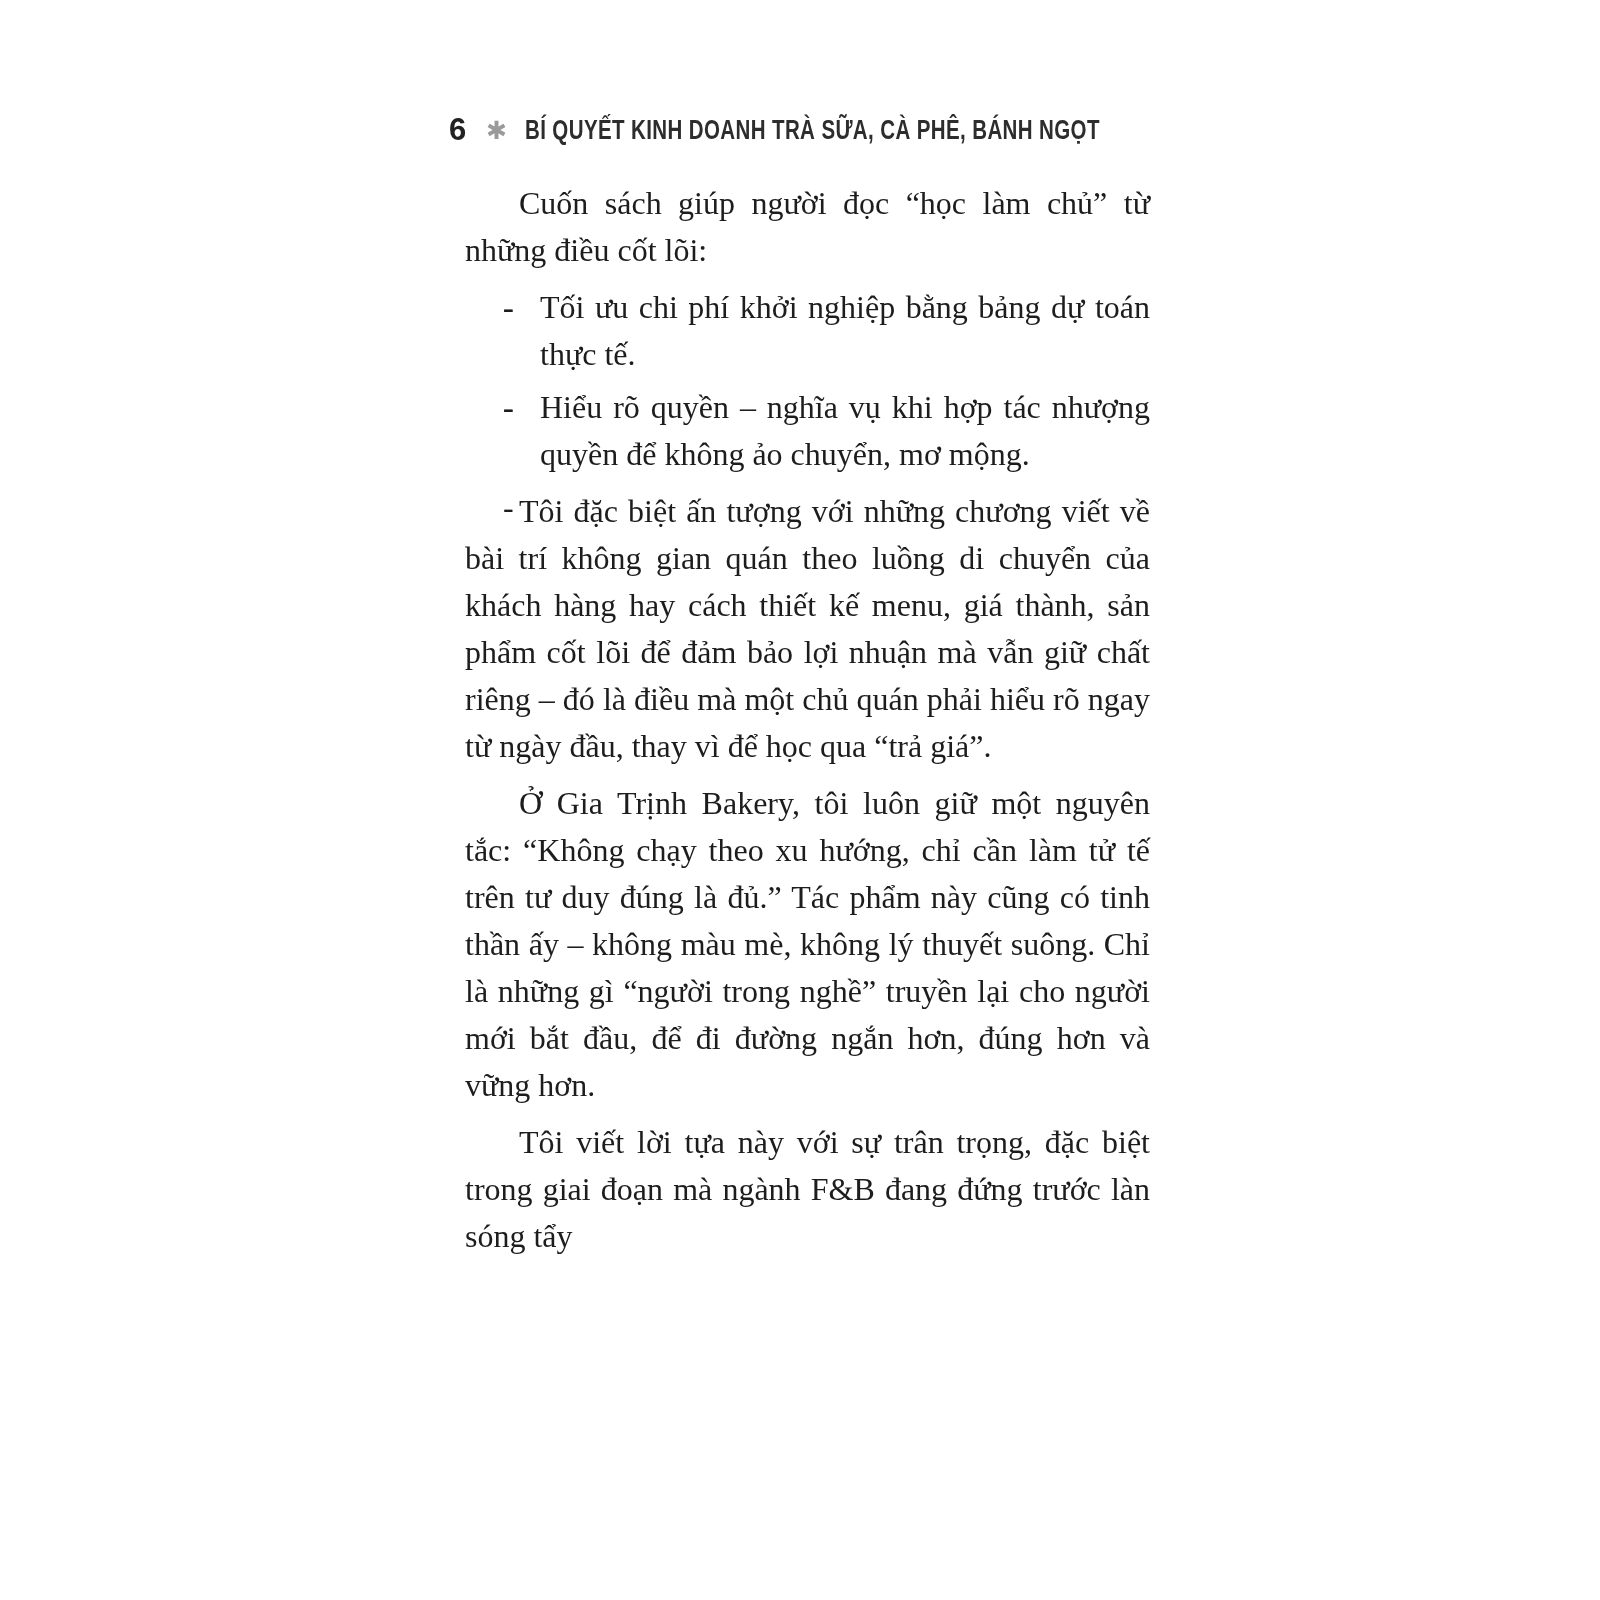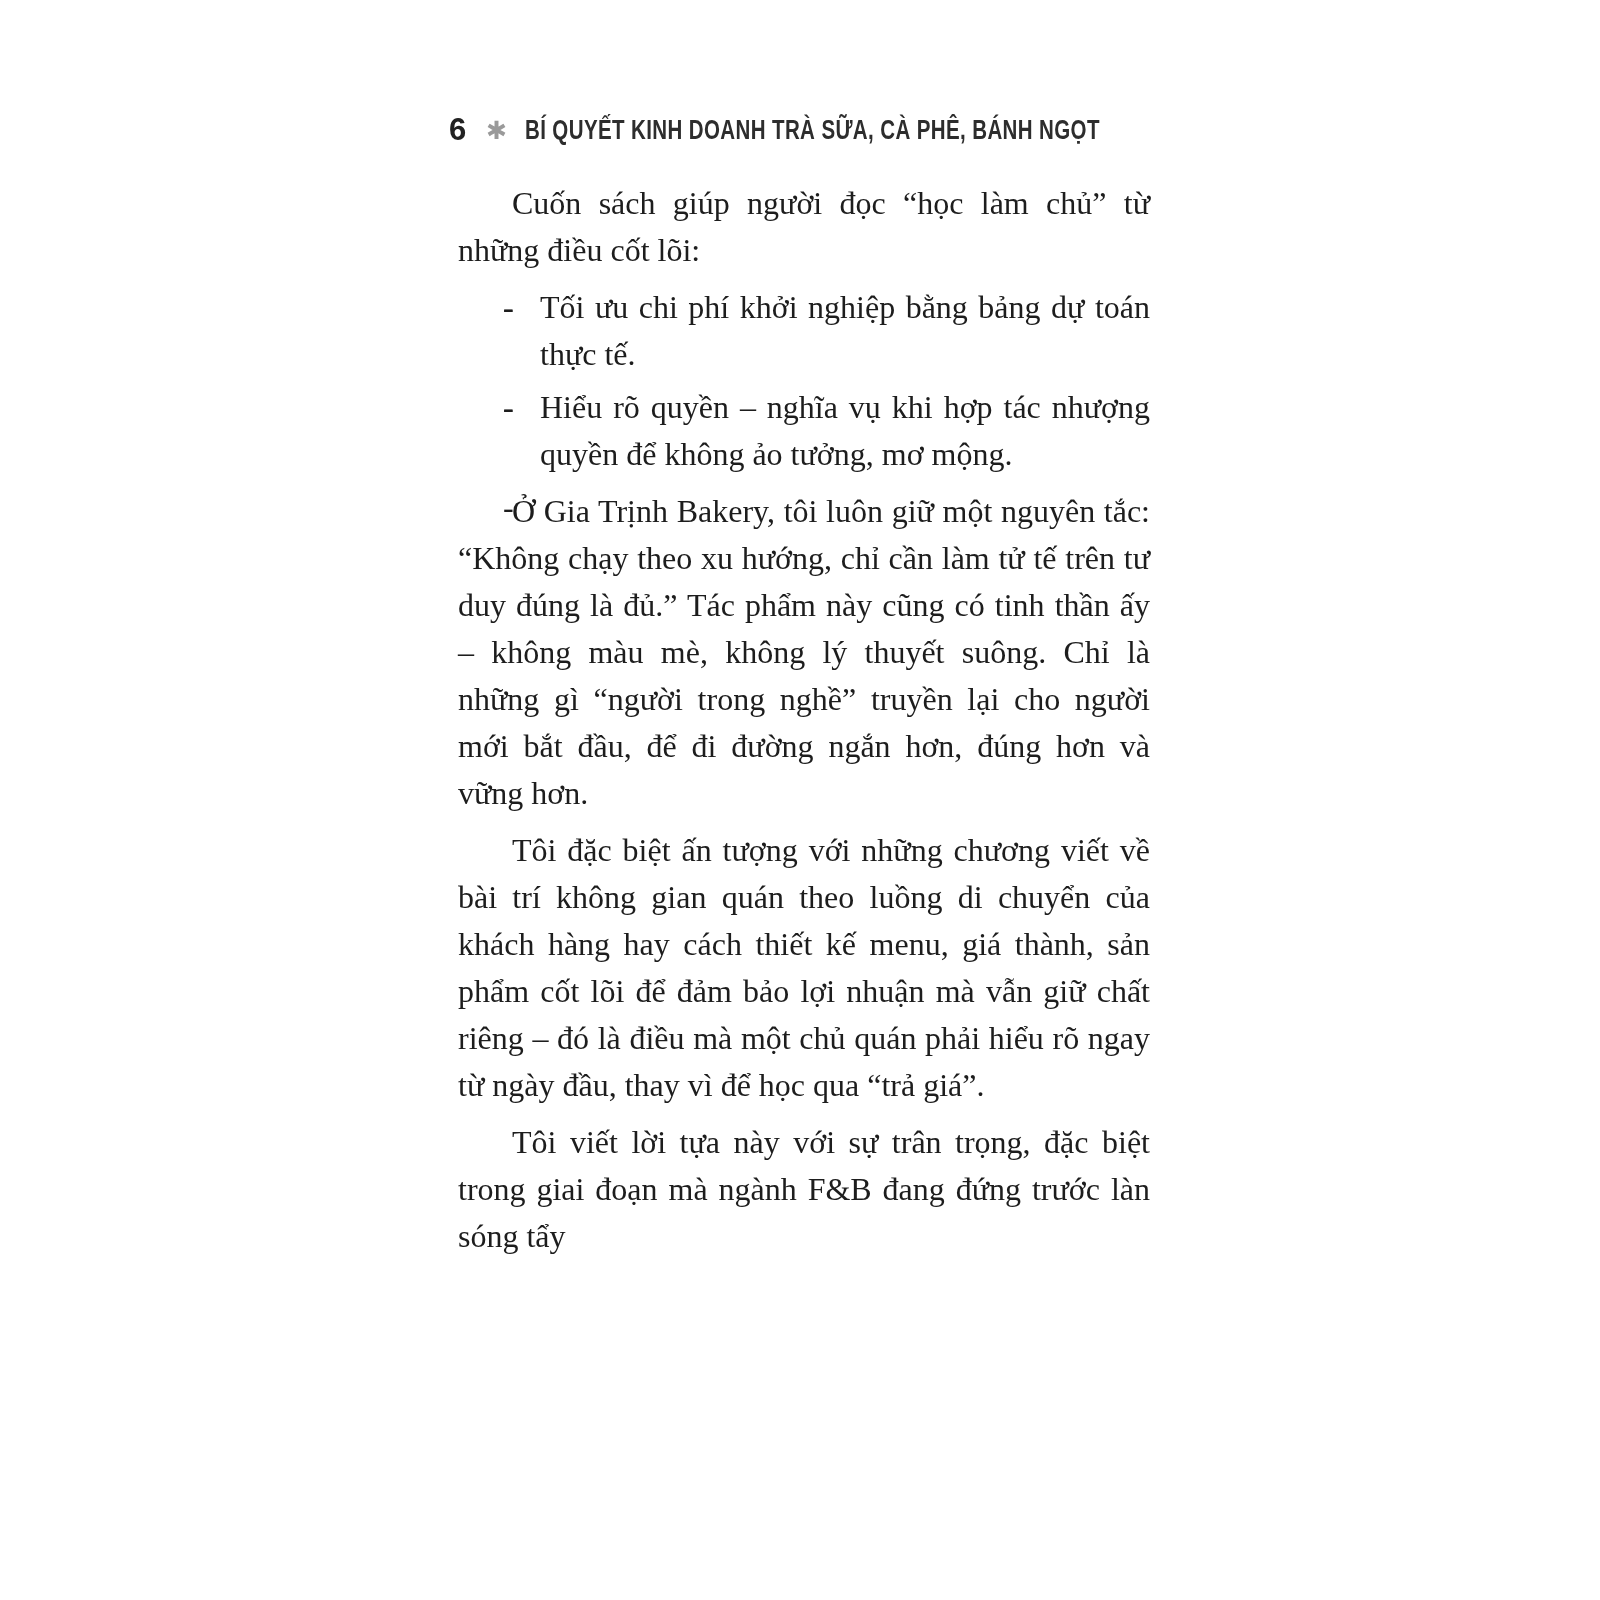--- a/index.html
+++ b/index.html
@@ -46,21 +46,21 @@
   .body-text {
     position: absolute;
     left: 449px;
     top: 180px;
     width: 701px;
     color: #1d1d1d;
     font-size: 32px;
     line-height: 47px;
   }
   .para {
-    margin: 0 0 10px 9px;
+    margin: 0 0 10px 16px;
     text-align: justify;
     text-indent: 54px;
   }
   .bullet-list {
     list-style: none;
     margin: 0 0 10px 0;
     padding: 0;
   }
   .bullet-list li {
     position: relative;
@@ -95,28 +95,28 @@
       </li>
       <li>
         <span class="dash">-</span>
         <span class="li-text">Tối ưu chi phí khởi nghiệp bằng bảng dự toán thực tế.</span>
       </li>
       <li>
         <span class="dash">-</span>
       </li>
       <li>
         <span class="dash">-</span>
-        <span class="li-text">Hiểu rõ quyền – nghĩa vụ khi hợp tác nhượng quyền để không ảo tưởng, mơ mộng.</span>
+        <span class="li-text">Hiểu rõ quyền – nghĩa vụ khi hợp tác nhượng quyền để không ảo chuyển, mơ mộng.</span>
       </li>
       <li>
         <span class="dash">-</span>
       </li>
     </ul>
 
+    <p class="para">Tôi đặc biệt ấn tượng với những chương viết về bài trí không gian quán theo luồng di chuyển của khách hàng hay cách thiết kế menu, giá thành, sản phẩm cốt lõi để đảm bảo lợi nhuận mà vẫn giữ chất riêng – đó là điều mà một chủ quán phải hiểu rõ ngay từ ngày đầu, thay vì để học qua “trả giá”.</p>
+
     <p class="para">Ở Gia Trịnh Bakery, tôi luôn giữ một nguyên tắc: “Không chạy theo xu hướng, chỉ cần làm tử tế trên tư duy đúng là đủ.” Tác phẩm này cũng có tinh thần ấy – không màu mè, không lý thuyết suông. Chỉ là những gì “người trong nghề” truyền lại cho người mới bắt đầu, để đi đường ngắn hơn, đúng hơn và vững hơn.</p>
-
-    <p class="para">Tôi đặc biệt ấn tượng với những chương viết về bài trí không gian quán theo luồng di chuyển của khách hàng hay cách thiết kế menu, giá thành, sản phẩm cốt lõi để đảm bảo lợi nhuận mà vẫn giữ chất riêng – đó là điều mà một chủ quán phải hiểu rõ ngay từ ngày đầu, thay vì để học qua “trả giá”.</p>
 
     <p class="para">Tôi viết lời tựa này với sự trân trọng, đặc biệt trong giai đoạn mà ngành F&amp;B đang đứng trước làn sóng tẩy</p>
 
   </main>
 
 </div>
 
 </body></html>

